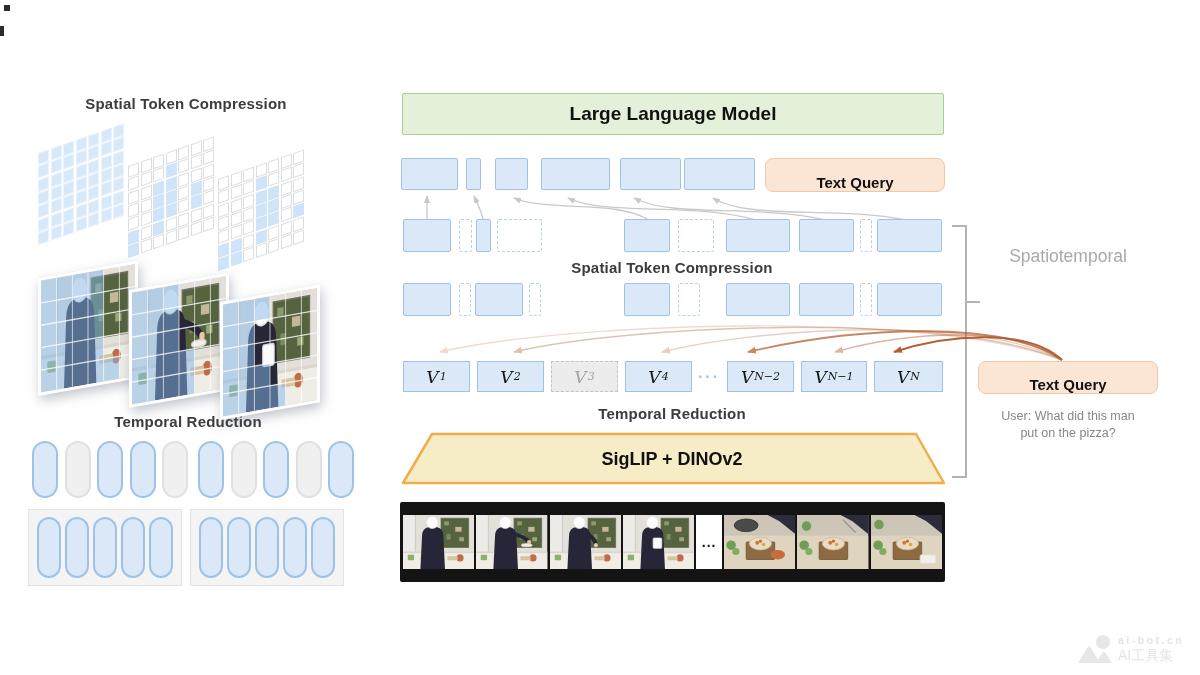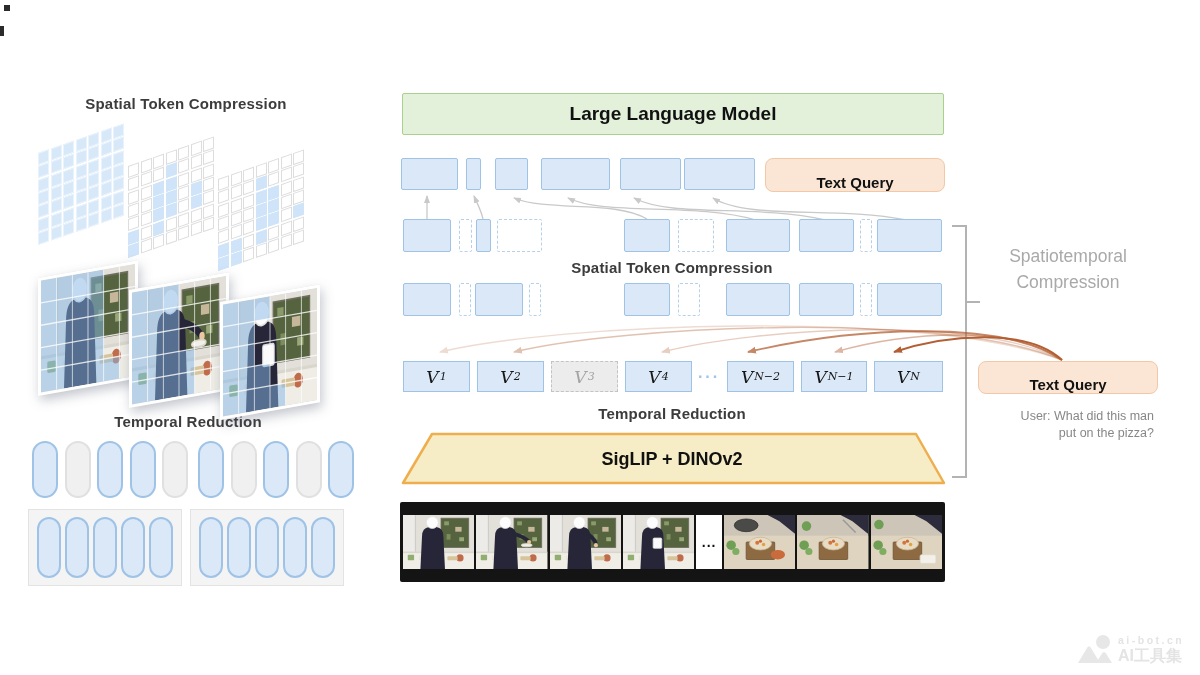--- a/index.html
+++ b/index.html
@@ -62,28 +62,28 @@
   .sprockets{height:13px;display:flex;align-items:center;justify-content:space-evenly;padding:0 4px}
   .frames{flex:1;display:flex;gap:2px;padding:0 3px;overflow:hidden}
   .frame{flex:1;overflow:hidden;position:relative}
   .frame svg{width:100%;height:100%}
   .gapframe{flex:0 0 26px;background:#fff;color:#111;display:flex;align-items:center;
             justify-content:center;font-weight:bold;font-size:14px;letter-spacing:1px}
 
   
   .big-gray-label{position:absolute;color:var(--gray-label);font-size:17.5px;font-weight:500;
                   text-align:center;line-height:26px}
-  .user-query{position:absolute;color:#878787;font-size:12.5px;text-align:right;line-height:17px}
+  .user-query{position:absolute;color:#878787;font-size:12.5px;text-align:center;line-height:17px}
 
   
   #watermark{position:absolute;left:1076px;top:634px;display:flex;align-items:flex-start;gap:6px;
              color:#e4e4e4}
   #watermark .wm-text{display:flex;flex-direction:column;line-height:13px}
   #watermark .wm-domain{font-size:10.5px;font-weight:bold;letter-spacing:2.5px}
-  #watermark .wm-brand{font-size:16px;font-weight:bold;margin-top:2px}
+  #watermark .wm-brand{font-size:14px;font-weight:normal;margin-top:2px}
 
   .corner-mark{position:absolute;background:#2b2b2b}
 </style>
 </head>
 <body style="--blue-fill: #dbe8f7; --blue-border: #9fc3e7; --green-fill: #e3f0da; --green-border: #a9d18e; --orange-fill: #fbe5d5; --orange-border: #f3c8a6; --cream-fill: #f6ecc6; --cream-border: #efae4e; --gray-label: #a9a9a9; --arrow-gray: #c9c9c9; --arrow-orange: #b35f33; --bracket-gray: #b3b3b3;">
 
 <div class="corner-mark" style="left:4px;top:5px;width:6px;height:6px"></div>
 <div class="corner-mark" style="left:0;top:26px;width:4px;height:10px"></div>
 
 <div class="sec-label" style="left:36px;top:95px;width:300px">Spatial Token Compression</div>
@@ -297,21 +297,20 @@
       <div></div>
       <div></div>
     </div>
   </div>
 
 <svg class="abs" style="left:0;top:0" width="1200" height="675" viewBox="0 0 1200 675" pointer-events="none">
   <path d="M952,226 H966 V477 H952 M966,302 H980" fill="none" stroke="var(--bracket-gray)" stroke-width="2"></path>
 </svg>
 <div class="big-gray-label" style="left:982px;top:243px;width:172px">
   <div>Spatiotemporal</div>
-  <div>Compression</div>
 </div>
 <div class="query-box" style="left:978px;top:361px;width:178px;height:31px">
   <span>Text Query</span>
 </div>
 <div class="user-query" style="left:982px;top:408px;width:172px">
   <div>User: What did this man</div>
   <div>put on the pizza?</div>
 </div>
 
 <svg class="abs" style="left:0;top:0" width="1200" height="675" viewBox="0 0 1200 675" pointer-events="none">

